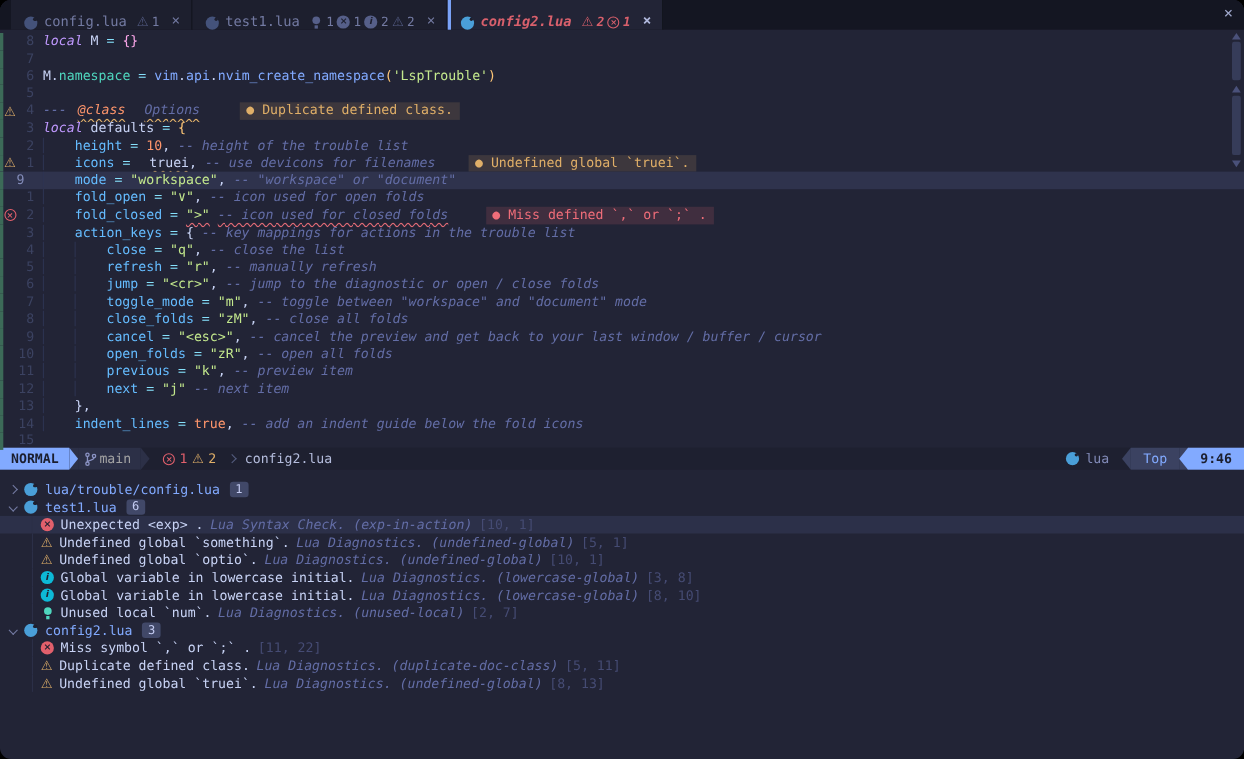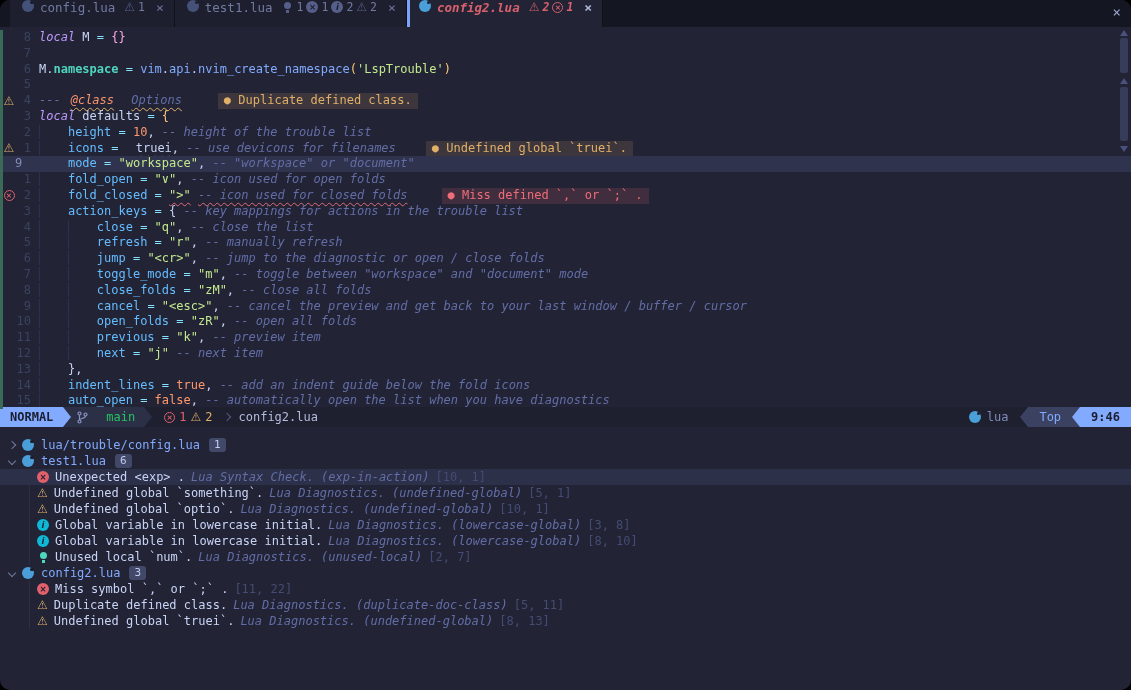--- a/index.html
+++ b/index.html
@@ -1,20 +1,20 @@
 <!DOCTYPE html>
 <html><head>
 <meta charset="utf-8">
 <style>
   html,body{margin:0;padding:0;background:#000;}
   .window{position:relative;width:1131px;height:690px;background:#222436;border-radius:10px;
     overflow:hidden;font-family:"DejaVu Sans Mono",monospace;}
   
   .tabline{height:27px;background:#141622;display:flex;align-items:stretch;position:relative;}
-  .tab{display:flex;align-items:flex-start;gap:6px;padding:0 10px 0 12px;background:#1d1f2e;
+  .tab{display:flex;align-items:flex-end;gap:6px;padding:0 10px 0 12px;background:#1d1f2e;
     color:#737aa2;font-size:12.5px;border-right:1px solid #101219;}
   .tab:nth-child(1){margin-left:10px;}
   .tab.active{background:#222436;border-left:3px solid #7aa2f7;padding-left:9px;
     color:#d9606c;font-style:italic;font-weight:bold;}
   .tab-badges{display:flex;align-items:center;gap:3px;margin-left:3px;}
   .bcount{font-size:11.5px;}
   .tab-x{margin-left:5px;font-size:13px;color:#737aa2;font-style:normal;}
   .tab.active .tab-x{color:#b0b8dd;}
   .tabline-end{position:absolute;right:10px;top:4px;color:#a0a8cc;font-size:14px;}
   
@@ -46,21 +46,21 @@
   .sign{width:12px;flex:none;display:flex;align-items:center;justify-content:center;}
   .lnum{width:16px;flex:none;text-align:right;padding-right:8px;color:#3b4261;}
   .lnum.current{text-align:left;width:20px;padding-right:4px;color:#828bb8;}
   .code{white-space:pre;color:#c8d3f5;}
   .tk-kw{color:#c099ff;font-style:italic;}
   .tk-var{color:#c8d3f5;}
   .tk-op{color:#86e1fc;}
   .tk-pink{color:#fca7ea;}
   .tk-yel{color:#ffc777;}
   .tk-fn{color:#82aaff;}
-  .tk-teal{color:#4fd6be;font-weight:bold;}
+  .tk-teal{color:#4fd6be;}
   .tk-str{color:#c3e88d;}
   .tk-com{color:#636da6;font-style:italic;}
   .tk-num{color:#ff966c;}
   .tk-key{color:#65bcff;}
   .tk-pln{color:#c8d3f5;}
   .tk-gd{color:#2e3452;}
   .tk-atW{color:#ff966c;font-style:italic;}
   .tk-clsW{color:#636da6;font-style:italic;}
   .tk-varW{color:#c8d3f5;}
   .tk-strE{color:#c3e88d;}
@@ -75,21 +75,21 @@
   .sb-thumb{position:absolute;left:0;width:8px;background:#363c59;border-radius:2px;}
   .sb-arrow{position:absolute;left:0;width:0;height:0;border-left:4px solid transparent;border-right:4px solid transparent;}
   .sb-up{border-bottom:6px solid #4a517a;}
   .sb-down{border-top:6px solid #4a517a;}
   
   .statusline{height:20px;background:#1e2030;display:flex;align-items:center;font-size:12px;color:#828bb8;}
   .sl-mode{background:#82aaff;color:#1b1e2e;font-weight:bold;padding:0 10px;line-height:20px;height:20px;}
   .arrwrap{display:flex;height:20px;}
   .tri-r{width:0;height:0;border-top:10px solid transparent;border-bottom:10px solid transparent;border-left:8px solid transparent;}
   .tri-l{width:0;height:0;border-top:10px solid transparent;border-bottom:10px solid transparent;border-right:8px solid transparent;}
-  .sl-git{background:#2c3047;display:flex;align-items:center;height:20px;padding:0 9px 0 6px;gap:18px;color:#22c55e;}
+  .sl-git{background:#2c3047;display:flex;align-items:center;height:20px;padding:0 9px 0 6px;gap:2px;color:#a3a3a3;}
   .sl-diag{display:flex;gap:4px;align-items:center;margin-left:12px;}
   .cnt-err{color:#e2606c;}
   .cnt-warn{color:#e0af68;}
   .chevr{display:inline-block;width:5px;height:5px;border-top:1.5px solid #545c7e;border-right:1.5px solid #545c7e;transform:rotate(45deg);}
   .chevd{display:inline-block;width:5px;height:5px;border-top:1.5px solid #737aa2;border-right:1.5px solid #737aa2;transform:rotate(135deg);}
   .chevcol{border-color:#737aa2;}
   .sl-chev{margin:0 9px 0 11px;}
   .sl-file{color:#b4bcdc;}
   .sl-right{margin-left:auto;display:flex;align-items:center;height:20px;}
   .sl-ft{margin:0 12px 0 6px;color:#828bb8;}
@@ -296,21 +296,20 @@
       <div class="line">
         <span class="gitbar"></span>
         <span class="sign"></span>
         <span class="lnum">14</span>
         <span class="code"><span class="tk-gd">▏   </span><span class="tk-key">indent_lines </span><span class="tk-op">= </span><span class="tk-num">true</span><span class="tk-pln">, </span><span class="tk-com">-- add an indent guide below the fold icons</span></span>
       </div>
       <div class="line">
         <span class="gitbar"></span>
         <span class="sign"></span>
         <span class="lnum">15</span>
-        <span class="code"><span class="tk-gd">▏   </span><span class="tk-key">auto_open </span><span class="tk-op">= </span><span class="tk-num">false</span><span class="tk-pln">, </span><span class="tk-com">-- automatically open the list when you have diagnostics</span></span>
       </div>
       <div class="scrollbar">
       <div class="sb-arrow sb-up" style="top:0;"></div>
       <div class="sb-thumb" style="top:8px;height:35px;"></div>
       <div class="sb-arrow sb-up" style="top:48px;"></div>
       <div class="sb-thumb" style="top:57px;height:54px;"></div>
       <div class="sb-arrow sb-down" style="top:116px;"></div>
     </div>
   </div>
 

